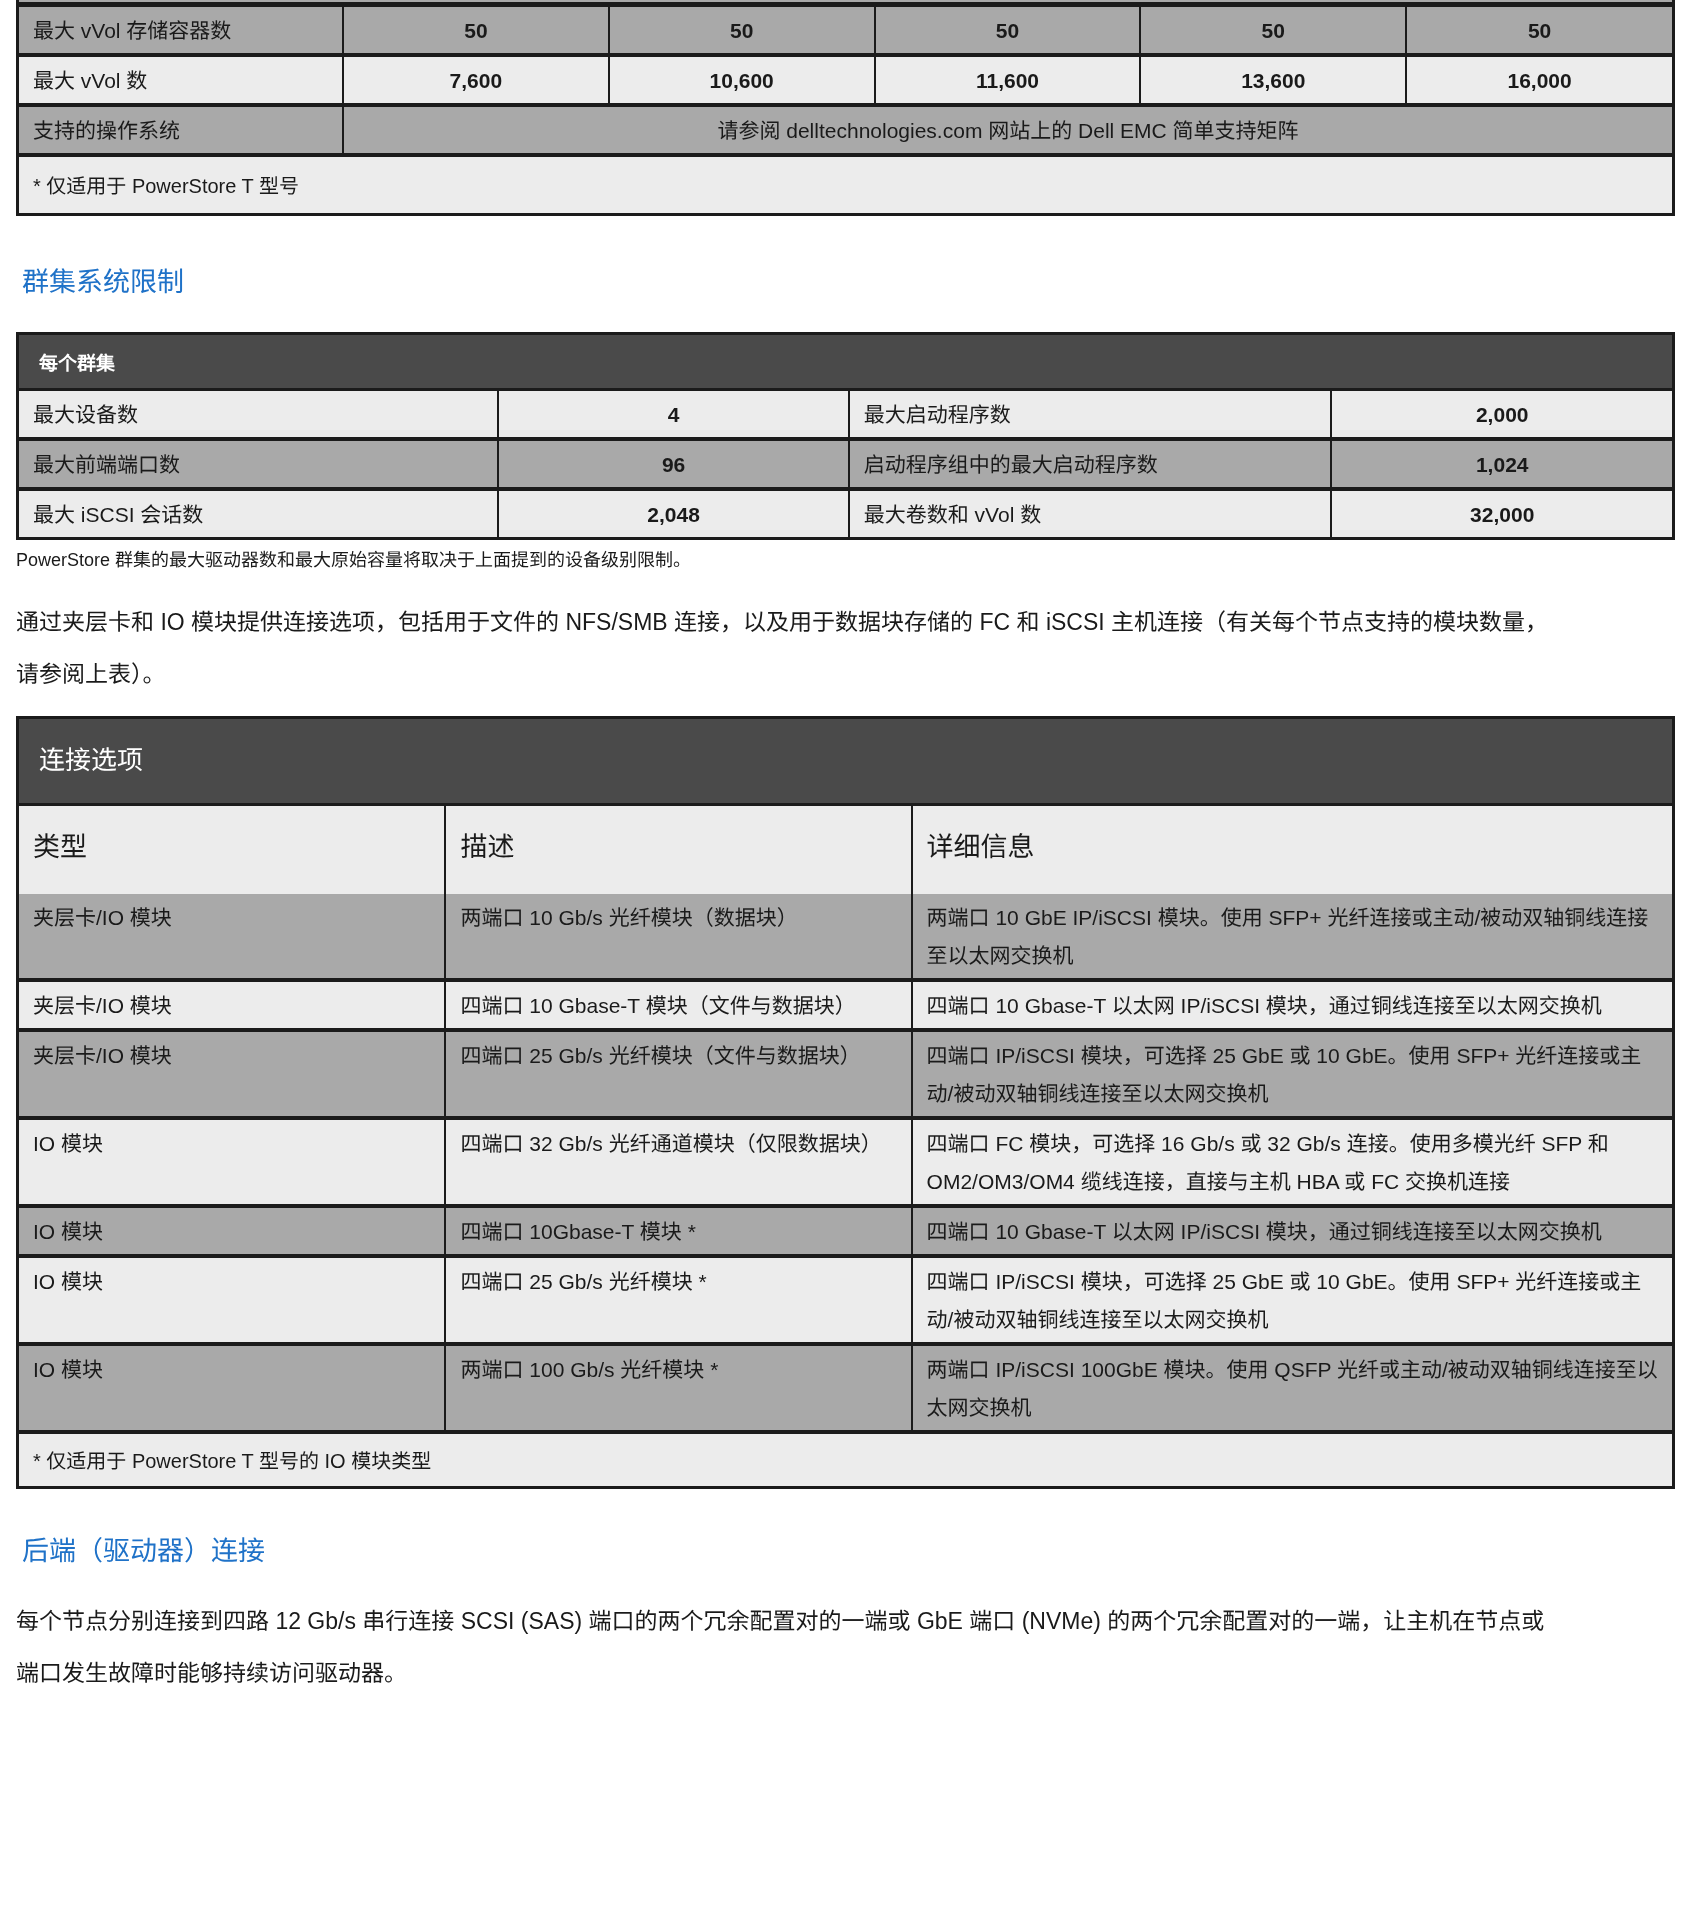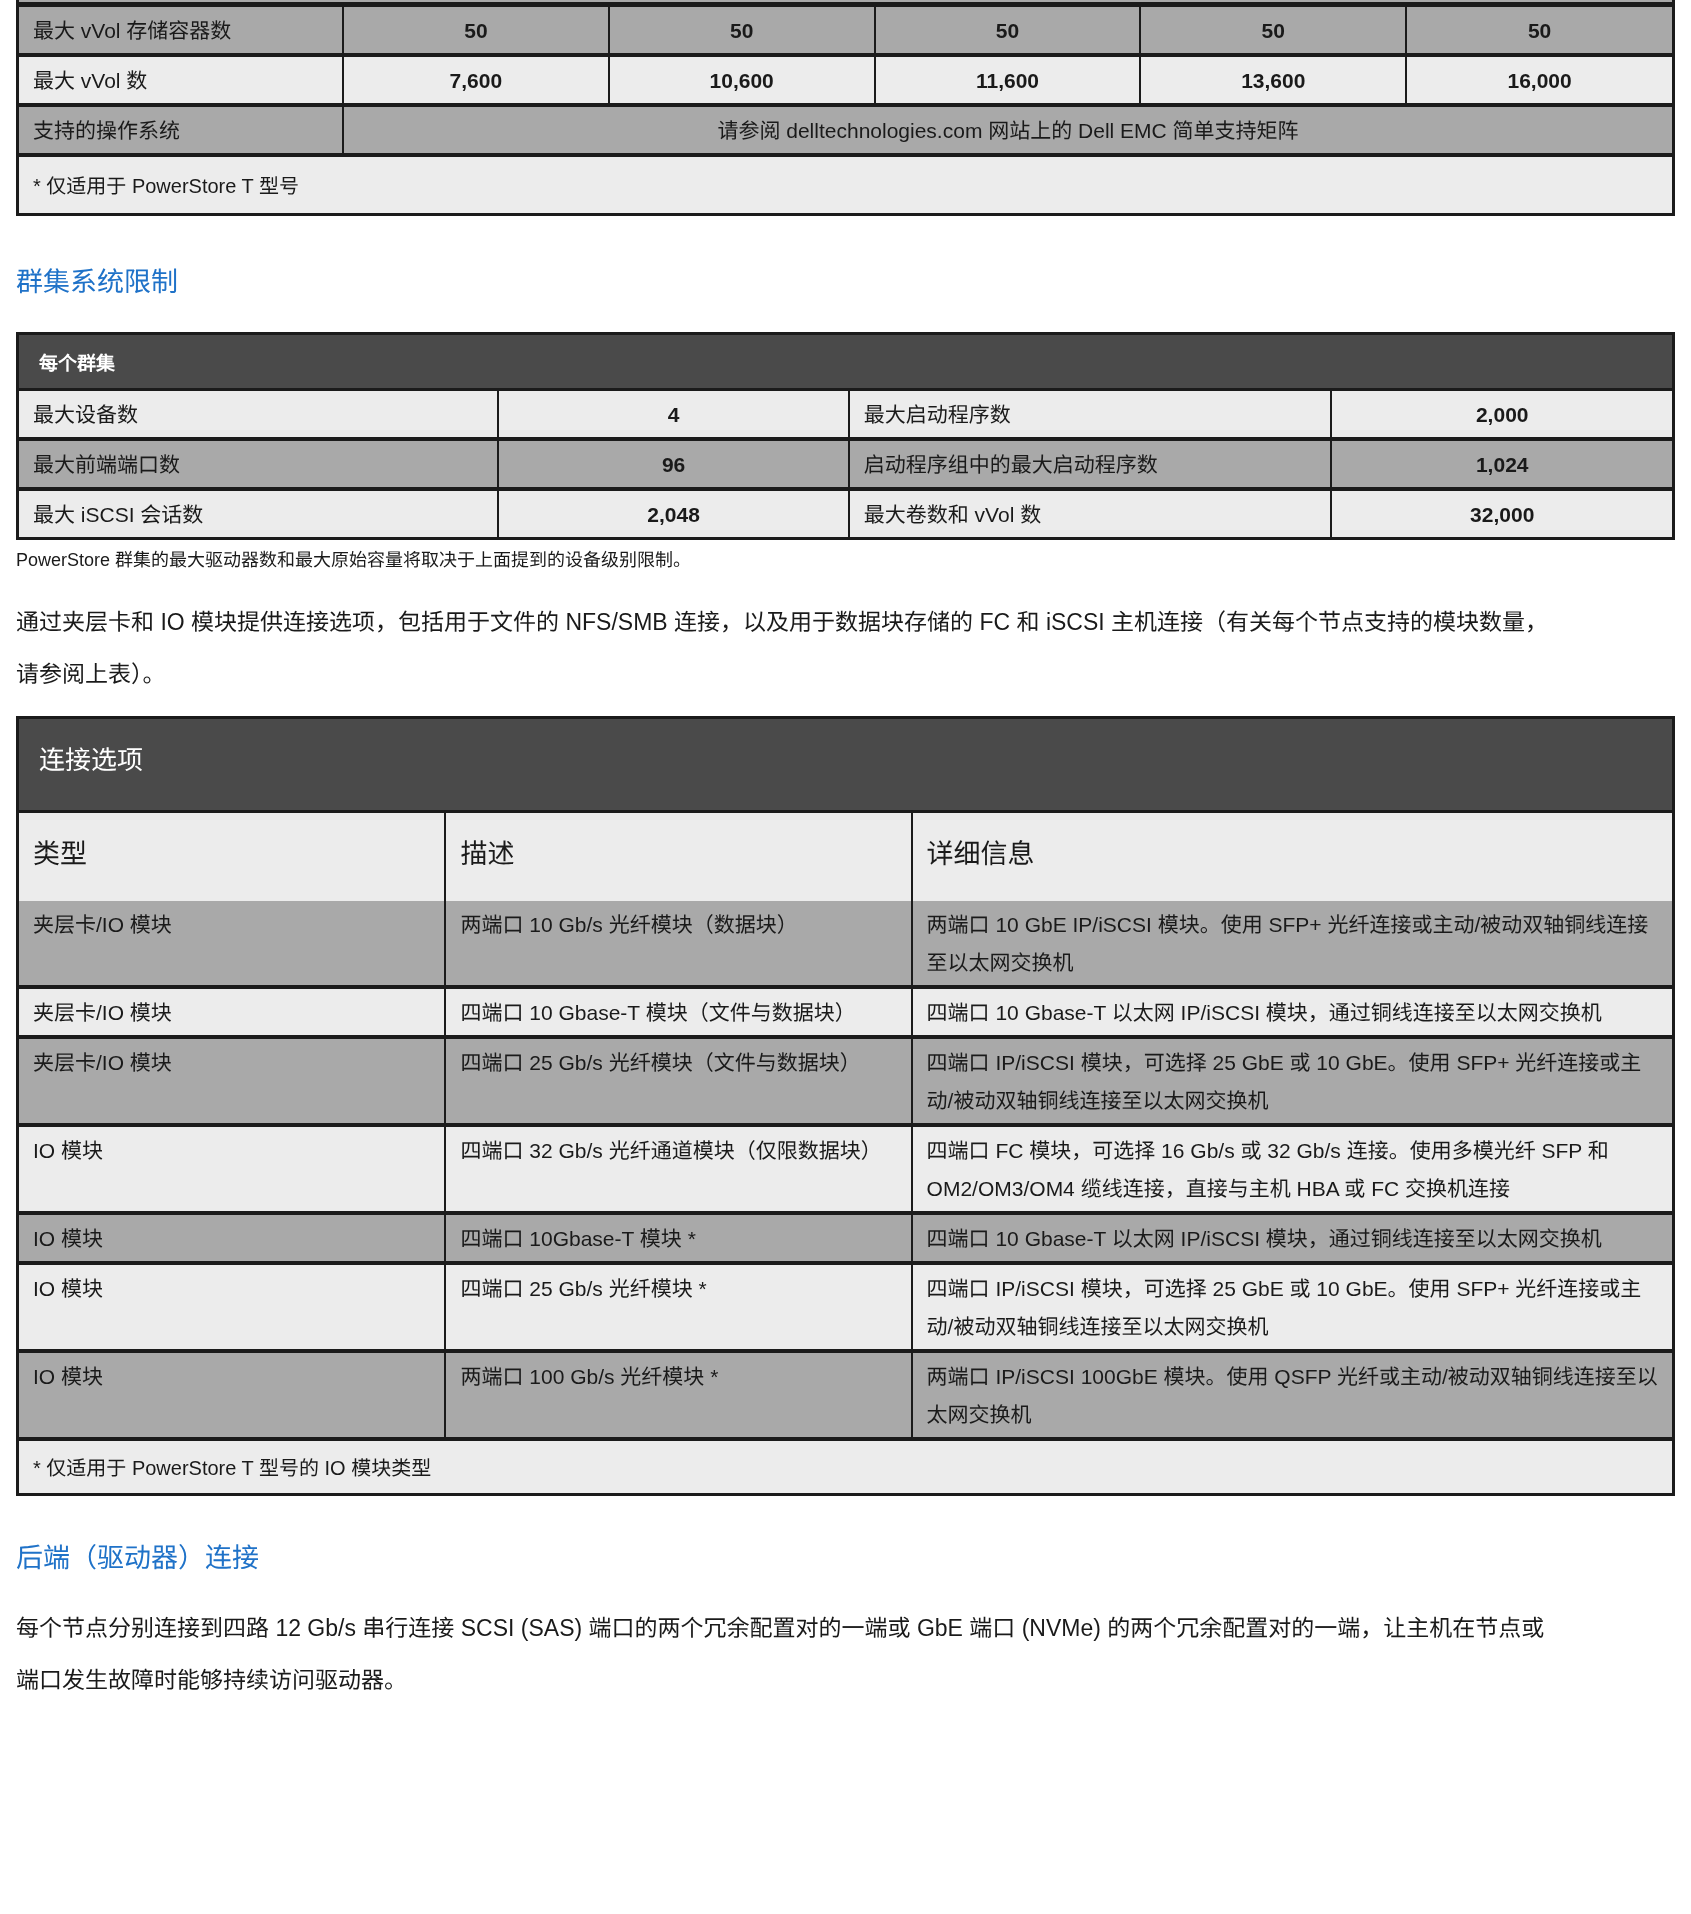--- a/index.html
+++ b/index.html
@@ -69,21 +69,21 @@
     font-size:20px;
     height:58px;
   }
 
   
   .section-heading{
     color:var(--accent-blue);
     font-size:27px;
     font-weight:400;
     line-height:40px;
-    margin:0;
+    margin:6px;
   }
   .h-cluster{margin-top:46px;margin-bottom:30px;}
   .h-conn{margin-top:60px;}
   .h-backend{margin-top:42px;}
 
   
   .dark-bar{
     background:var(--dark-header-bg);
     color:#ffffff;
     border-bottom:3px solid var(--border);
@@ -107,21 +107,21 @@
     line-height:52px;
     margin:24px 0 0 0;
     max-width:1545px;
   }
 
   
   .conn-wrap{margin-top:16px;}
   .conn-bar{
     font-size:26px;
     font-weight:400;
-    padding:20px 0 34px 20px;
+    padding:20px 0 27px 20px;
   }
   .conn-table th{
     background:var(--row-light);
     font-size:27px;
     font-weight:400;
     text-align:left;
     padding:22px 6px 28px 14px;
     border-bottom-width:4px;
   }
   .conn-table tbody tr:nth-child(odd) td{background:var(--row-gray);}

